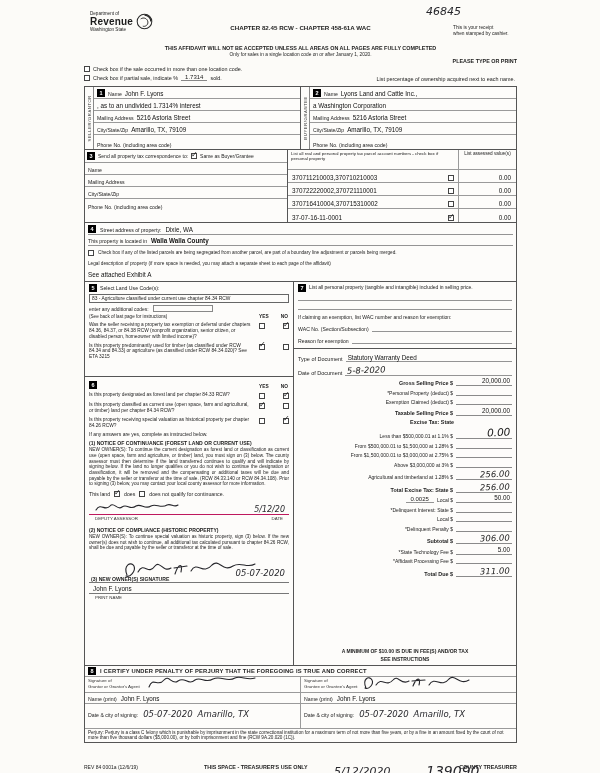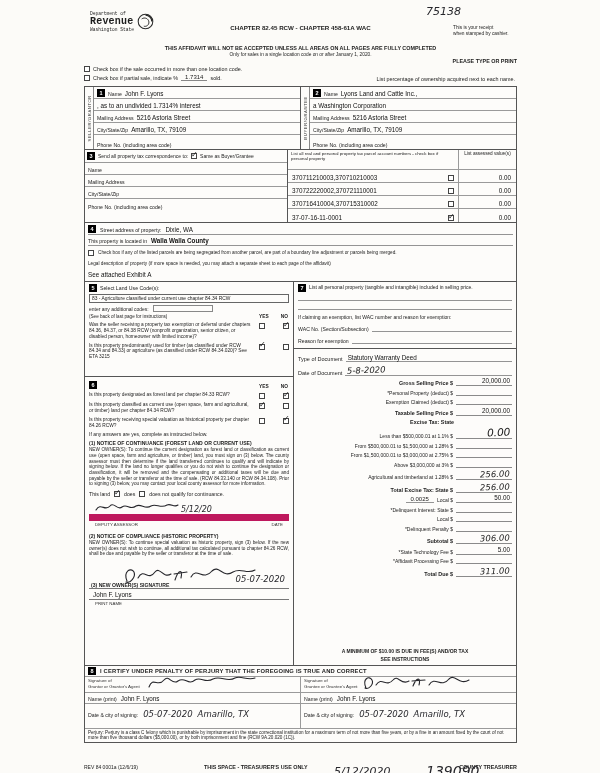--- a/index.html
+++ b/index.html
@@ -9,21 +9,21 @@
   .hw{font-family:"DejaVu Sans",sans-serif;font-style:italic;color:#26262b;}
   .typed{font-size:6.3px;color:#101010;}
   .lbl{font-size:5.2px;color:#222;flex:none;}
   .num{display:inline-block;min-width:8px;height:8px;background:#000;color:#fff;font-size:5.5px;line-height:8px;text-align:center;font-weight:bold;flex:none;}
   .cb{display:inline-block;width:6px;height:6px;border:1px solid #444;position:relative;flex:none;background:#fff;vertical-align:-1px;}
   .cb .mark{position:absolute;left:-1px;top:-3.5px;font-size:8px;font-style:italic;font-family:"DejaVu Sans",sans-serif;line-height:1;}
   .u{border-bottom:1px solid #949494;}
   .sig{stroke:#26262b;fill:none;stroke-width:1.1;stroke-linecap:round;}
   
   .hdr{position:relative;height:58px;}
-  .logo{position:absolute;left:6px;top:3px;display:flex;gap:3px;align-items:center;font-family:Liberation Mono, monospace;}
+  .logo{position:absolute;left:6px;top:3px;display:flex;gap:3px;align-items:center;}
   .logo-dept,.logo-state{font-size:4.6px;}
   .logo-name{font-size:10px;font-weight:bold;letter-spacing:.2px;}
   .stamp-no{position:absolute;right:56px;top:-3px;font-size:11px;}
   .title-wrap{position:absolute;left:70px;right:70px;top:15px;text-align:center;}
   .title{font-size:9px;font-weight:bold;letter-spacing:.2px;}
   .chapter{font-size:6.2px;font-weight:bold;margin-top:1px;}
   .receipt-note{position:absolute;right:0;top:17px;width:64px;font-size:4.8px;line-height:1.25;}
   .warning{position:absolute;left:0;right:0;top:37px;text-align:center;font-size:5.4px;font-weight:bold;}
   .subnote{position:absolute;left:0;right:0;top:44px;text-align:center;font-size:4.8px;}
   .type-print{position:absolute;right:0;top:50px;font-size:5.4px;font-weight:bold;}
@@ -70,21 +70,21 @@
   .seeback-row{display:flex;justify-content:space-between;align-items:flex-end;margin-top:2px;}
   .seeback{font-size:4.6px;}
   .yesno{display:flex;gap:5px;font-size:4.8px;font-weight:bold;flex:none;width:30px;justify-content:space-between;padding-right:1px;}
   .q{display:flex;gap:5px;margin-top:3px;}
   .qtext{flex:1;font-size:4.8px;line-height:1.22;}
   .qboxes{width:30px;display:flex;justify-content:space-between;flex:none;padding-top:1px;}
   .ifyes{font-size:5px;margin-top:3px;}
   .ntitle{font-size:5.1px;font-weight:bold;margin-top:3px;}
   .nbody{font-size:4.65px;line-height:1.22;text-align:justify;margin-top:1px;color:#222;}
   .landrow{display:flex;align-items:center;gap:4px;font-size:5.2px;margin-top:4px;}
-  .sigrow{display:flex;align-items:flex-end;justify-content:flex-start;border-bottom:7px solid #be185d;margin-top:3px;padding:0 4px;}
+  .sigrow{display:flex;align-items:flex-end;justify-content:space-between;border-bottom:1px solid #be185d;margin-top:3px;padding:0 4px;}
   .sublab{display:flex;justify-content:space-between;font-size:4.4px;padding:1px 6px 0 6px;color:#333;}
   .n3row{position:relative;height:26px;margin-top:6px;border-bottom:1px solid #777;display:flex;align-items:flex-end;gap:6px;padding:0 2px;}
   .n3t{font-size:5.1px;font-weight:bold;}
   .n3sig{position:absolute;left:30px;bottom:1px;}
   .n3date{position:absolute;right:4px;bottom:4px;font-size:8.5px;}
   .printrow{height:11px;display:flex;align-items:flex-end;padding:0 4px 1px 4px;border-bottom:1px solid #777;}
   
   .s7head{display:flex;gap:3px;align-items:flex-start;}
   .s7ht{font-size:5px;line-height:1.25;}
   .blankline{height:9px;border-bottom:1px solid #949494;}
@@ -135,21 +135,21 @@
         <div class="logo-dept">Department of</div>
         <div class="logo-name">Revenue</div>
         <div class="logo-state">Washington State</div>
       </div>
       <svg width="17" height="17" viewBox="0 0 20 20">
         <circle cx="10" cy="10" r="8.6" fill="none" stroke="#2a2a2a" stroke-width="1.2"></circle>
         <path d="M10 2.5 A7.5 7.5 0 0 1 17.5 10" fill="none" stroke="#2a2a2a" stroke-width="1.6"></path>
         <path d="M5.5 7 C9 4.5 13.5 6.5 14 10.5 C14.4 14 11 16.5 8 15.5" fill="none" stroke="#2a2a2a" stroke-width="1.1"></path>
       </svg>
     </div>
-    <span class="stamp-no hw">75138</span>
+    <span class="stamp-no hw">46845</span>
     <div class="title-wrap">
       <div class="chapter">CHAPTER 82.45 RCW - CHAPTER 458-61A WAC</div>
     </div>
     <div class="receipt-note">
       <div>This is your receipt</div>
       <div>when stamped by cashier.</div>
     </div>
     <div class="warning">THIS AFFIDAVIT WILL NOT BE ACCEPTED UNLESS ALL AREAS ON ALL PAGES ARE FULLY COMPLETED</div>
     <div class="subnote">Only for sales in a single location code on or after January 1, 2020.</div>
     <div class="type-print">PLEASE TYPE OR PRINT</div>

